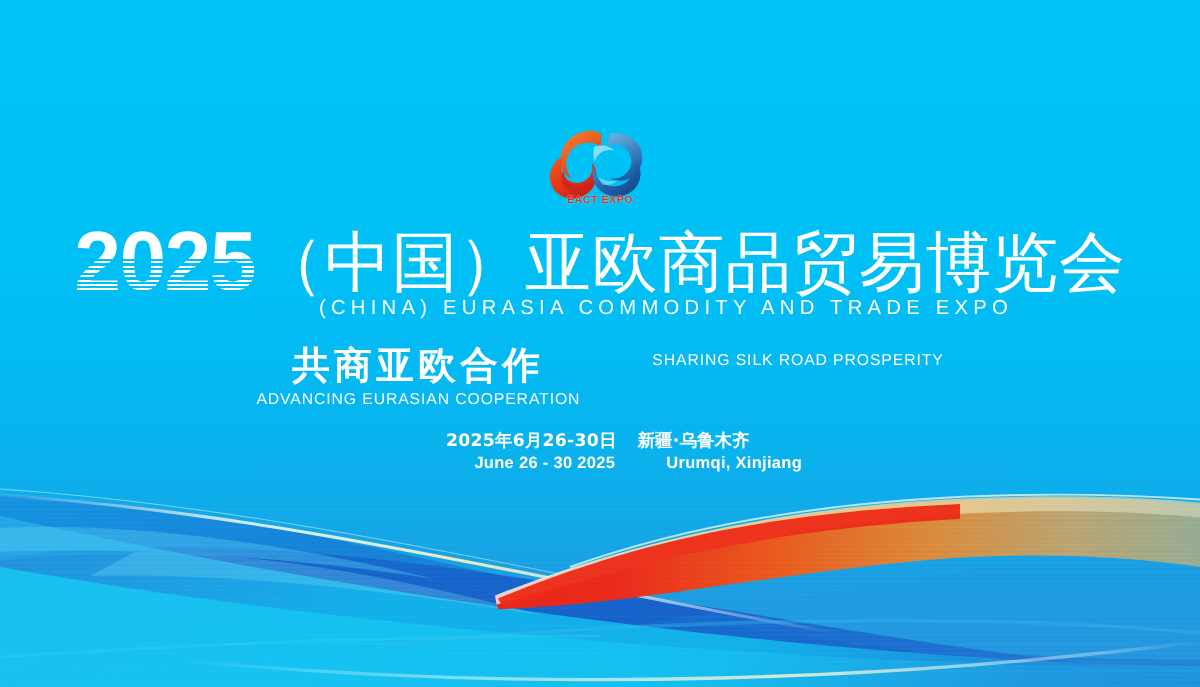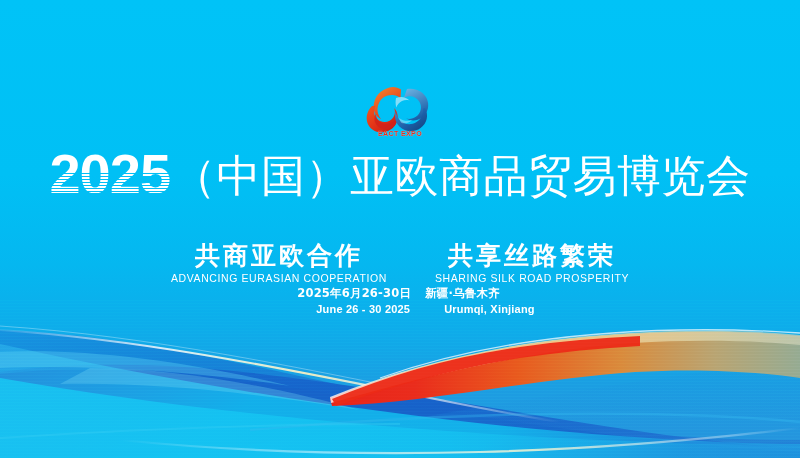--- a/index.html
+++ b/index.html
@@ -171,21 +171,20 @@
 
   
   .slogans {
     position: absolute;
     top: 231px;
     left: 0;
     right: 0;
     display: flex;
     justify-content: center;
     gap: 48px;
-    margin-top: 12px;
   }
   .slogan { text-align: center; }
   .slogan-cn {
     font-size: 25px;
     font-weight: 700;
     letter-spacing: 3px;
     color: #ffffff;
     line-height: 1.05;
     font-family: "DejaVu Sans", "Liberation Sans", sans-serif;
   }
@@ -392,28 +391,28 @@
         </svg>
         <div class="logo-text">EACT EXPO</div>
       </div>
     </div>
 
     <div class="title-row">
       <span class="year">2025</span>
       <span class="cn-title">（中国）亚欧商品贸易博览会</span>
     </div>
 
+    <div class="en-title">(CHINA) EURASIA COMMODITY AND TRADE EXPO</div>
 
     <div class="slogans">
       <div class="slogan">
         <div class="slogan-cn">共商亚欧合作</div>
         <div class="slogan-en">ADVANCING EURASIAN COOPERATION</div>
       </div>
       <div class="slogan">
-        <div class="slogan-cn">共享丝路繁荣</div>
         <div class="slogan-en">SHARING SILK ROAD PROSPERITY</div>
       </div>
     </div>
 
     <div class="meta">
       <div class="meta-col">
         <div class="meta-cn">2025年6月26-30日</div>
         <div class="meta-en">June 26 - 30  2025</div>
       </div>
       <div class="meta-col">

